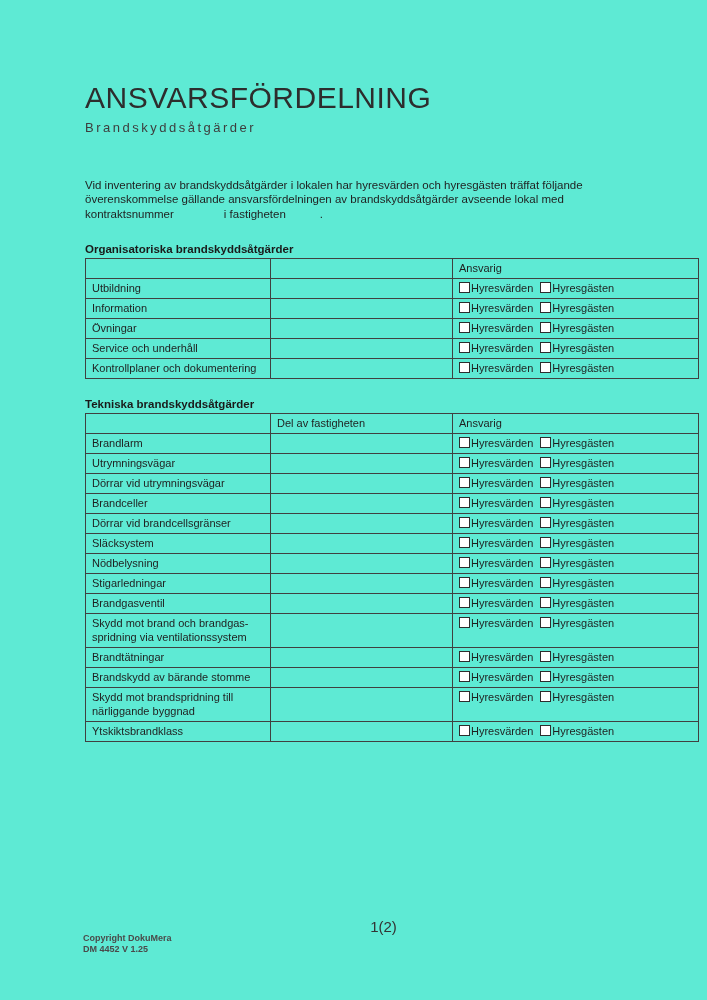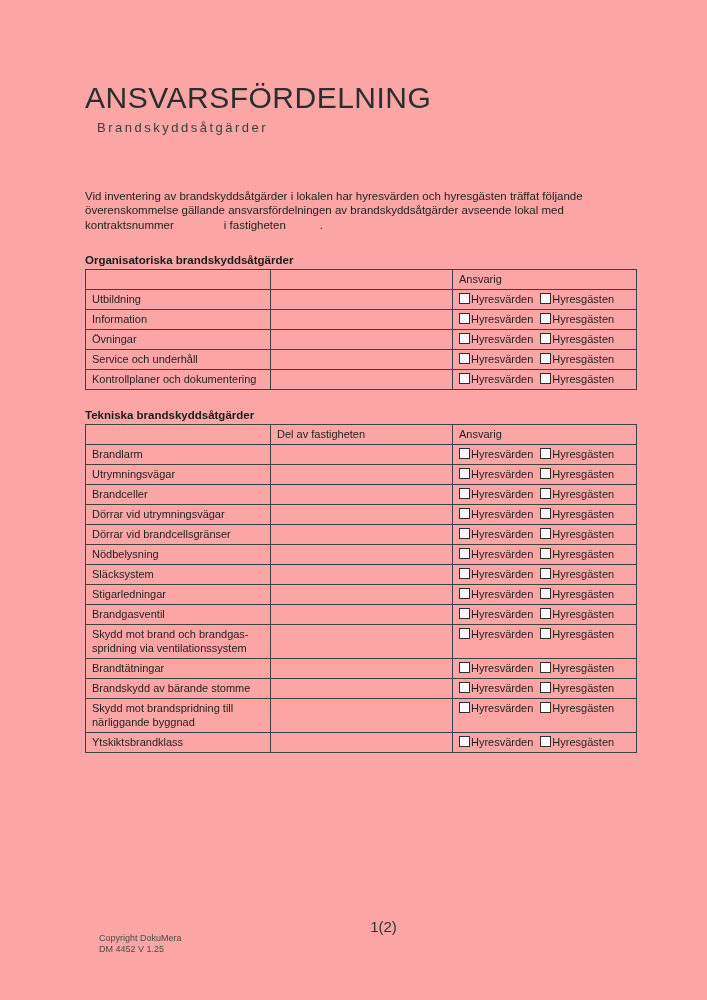--- a/index.html
+++ b/index.html
@@ -1,48 +1,48 @@
 <!DOCTYPE html>
 <html><head>
 <meta charset="utf-8">
 <style>
   html,body{margin:0;padding:0;background:#ffffff;}
   .page{
     position:relative;
     width:707px;height:1000px;
-    background:#fca5a5;
+    background:#5eead4;
     font-family:"Liberation Sans",sans-serif;
     color:#222222;
     overflow:hidden;
   }
   .content{position:absolute;left:85px;top:0;width:552px;}
   .doc-title{
     margin:82px 0 0 0;
     font-size:30px;font-weight:400;letter-spacing:.5px;
     color:#2d2d2d;line-height:1.05;
   }
   .doc-subtitle{
     margin-top:7px;
-    font-size:13px;letter-spacing:2.5px;color:#3d3d3d;line-height:1.1;margin-left:12px;
+    font-size:13px;letter-spacing:2.5px;color:#3d3d3d;line-height:1.1;
   }
   .intro{
-    margin-top:54px;
+    margin-top:43px;
     font-size:11.5px;line-height:14.5px;color:#1f1f1f;
   }
   .blank{display:inline-block;height:10px;}
   .blank.b1{width:50px;}
   .blank.b2{width:34px;}
   .section-label{
     margin-top:22px;margin-bottom:2px;
     font-size:11.5px;font-weight:700;color:#1a1a1a;line-height:13px;
   }
   .section-label.second{margin-top:19px;}
   table{
     border-collapse:collapse;table-layout:fixed;
-    width:552px;font-size:11px;
+    width:614px;font-size:11px;
   }
   td,th{
     border:1px solid #404040;
     padding:2px 6px 3px 6px;
     vertical-align:top;
     line-height:14px;
     text-align:left;
     font-weight:400;
     color:#1f1f1f;
     overflow:hidden;
@@ -55,22 +55,22 @@
   .cb{
     display:inline-block;width:9px;height:9px;
     border:1px solid #2e2e2e;background:#ffffff;
     margin-right:1px;vertical-align:-1px;
   }
   .page-number{
     position:absolute;top:918px;left:6px;width:707px;
     text-align:center;font-size:15px;color:#333333;margin-left:24px;
   }
   .footer-left{
-    position:absolute;top:933px;left:99px;
-    font-size:9px;line-height:11px;color:#4a4a4a;
+    position:absolute;top:933px;left:83px;
+    font-size:9px;line-height:11px;color:#4a4a4a;font-weight:bold;
   }
 </style>
 </head>
 <body>
 
 <div class="page">
   <div class="content">
 
     <h1 class="doc-title">ANSVARSFÖRDELNING</h1>
     <div class="doc-subtitle">Brandskyddsåtgärder</div>
@@ -176,61 +176,61 @@
       <span>Utrymningsvägar</span>
     </td>
     <td class="col-part"></td>
     <td class="col-resp">
       <span class="cb-group"><span class="cb-pair"><span class="cb"></span><span>Hyresvärden</span></span><span class="cb-pair"><span class="cb"></span><span>Hyresgästen</span></span></span>
     </td>
   </tr>
 
   <tr>
     <td class="col-item">
+      <span>Dörrar vid utrymningsvägar</span>
+    </td>
+    <td class="col-part"></td>
+    <td class="col-resp">
+      <span class="cb-group"><span class="cb-pair"><span class="cb"></span><span>Hyresvärden</span></span><span class="cb-pair"><span class="cb"></span><span>Hyresgästen</span></span></span>
+    </td>
+  </tr>
+
+  <tr>
+    <td class="col-item">
       <span>Brandceller</span>
     </td>
     <td class="col-part"></td>
     <td class="col-resp">
       <span class="cb-group"><span class="cb-pair"><span class="cb"></span><span>Hyresvärden</span></span><span class="cb-pair"><span class="cb"></span><span>Hyresgästen</span></span></span>
     </td>
   </tr>
 
   <tr>
     <td class="col-item">
-      <span>Dörrar vid utrymningsvägar</span>
-    </td>
-    <td class="col-part"></td>
-    <td class="col-resp">
-      <span class="cb-group"><span class="cb-pair"><span class="cb"></span><span>Hyresvärden</span></span><span class="cb-pair"><span class="cb"></span><span>Hyresgästen</span></span></span>
-    </td>
-  </tr>
-
-  <tr>
-    <td class="col-item">
       <span>Dörrar vid brandcellsgränser</span>
     </td>
     <td class="col-part"></td>
     <td class="col-resp">
       <span class="cb-group"><span class="cb-pair"><span class="cb"></span><span>Hyresvärden</span></span><span class="cb-pair"><span class="cb"></span><span>Hyresgästen</span></span></span>
     </td>
   </tr>
 
   <tr>
     <td class="col-item">
+      <span>Släcksystem</span>
+    </td>
+    <td class="col-part"></td>
+    <td class="col-resp">
+      <span class="cb-group"><span class="cb-pair"><span class="cb"></span><span>Hyresvärden</span></span><span class="cb-pair"><span class="cb"></span><span>Hyresgästen</span></span></span>
+    </td>
+  </tr>
+
+  <tr>
+    <td class="col-item">
       <span>Nödbelysning</span>
-    </td>
-    <td class="col-part"></td>
-    <td class="col-resp">
-      <span class="cb-group"><span class="cb-pair"><span class="cb"></span><span>Hyresvärden</span></span><span class="cb-pair"><span class="cb"></span><span>Hyresgästen</span></span></span>
-    </td>
-  </tr>
-
-  <tr>
-    <td class="col-item">
-      <span>Släcksystem</span>
     </td>
     <td class="col-part"></td>
     <td class="col-resp">
       <span class="cb-group"><span class="cb-pair"><span class="cb"></span><span>Hyresvärden</span></span><span class="cb-pair"><span class="cb"></span><span>Hyresgästen</span></span></span>
     </td>
   </tr>
 
   <tr>
     <td class="col-item">
       <span>Stigarledningar</span>

